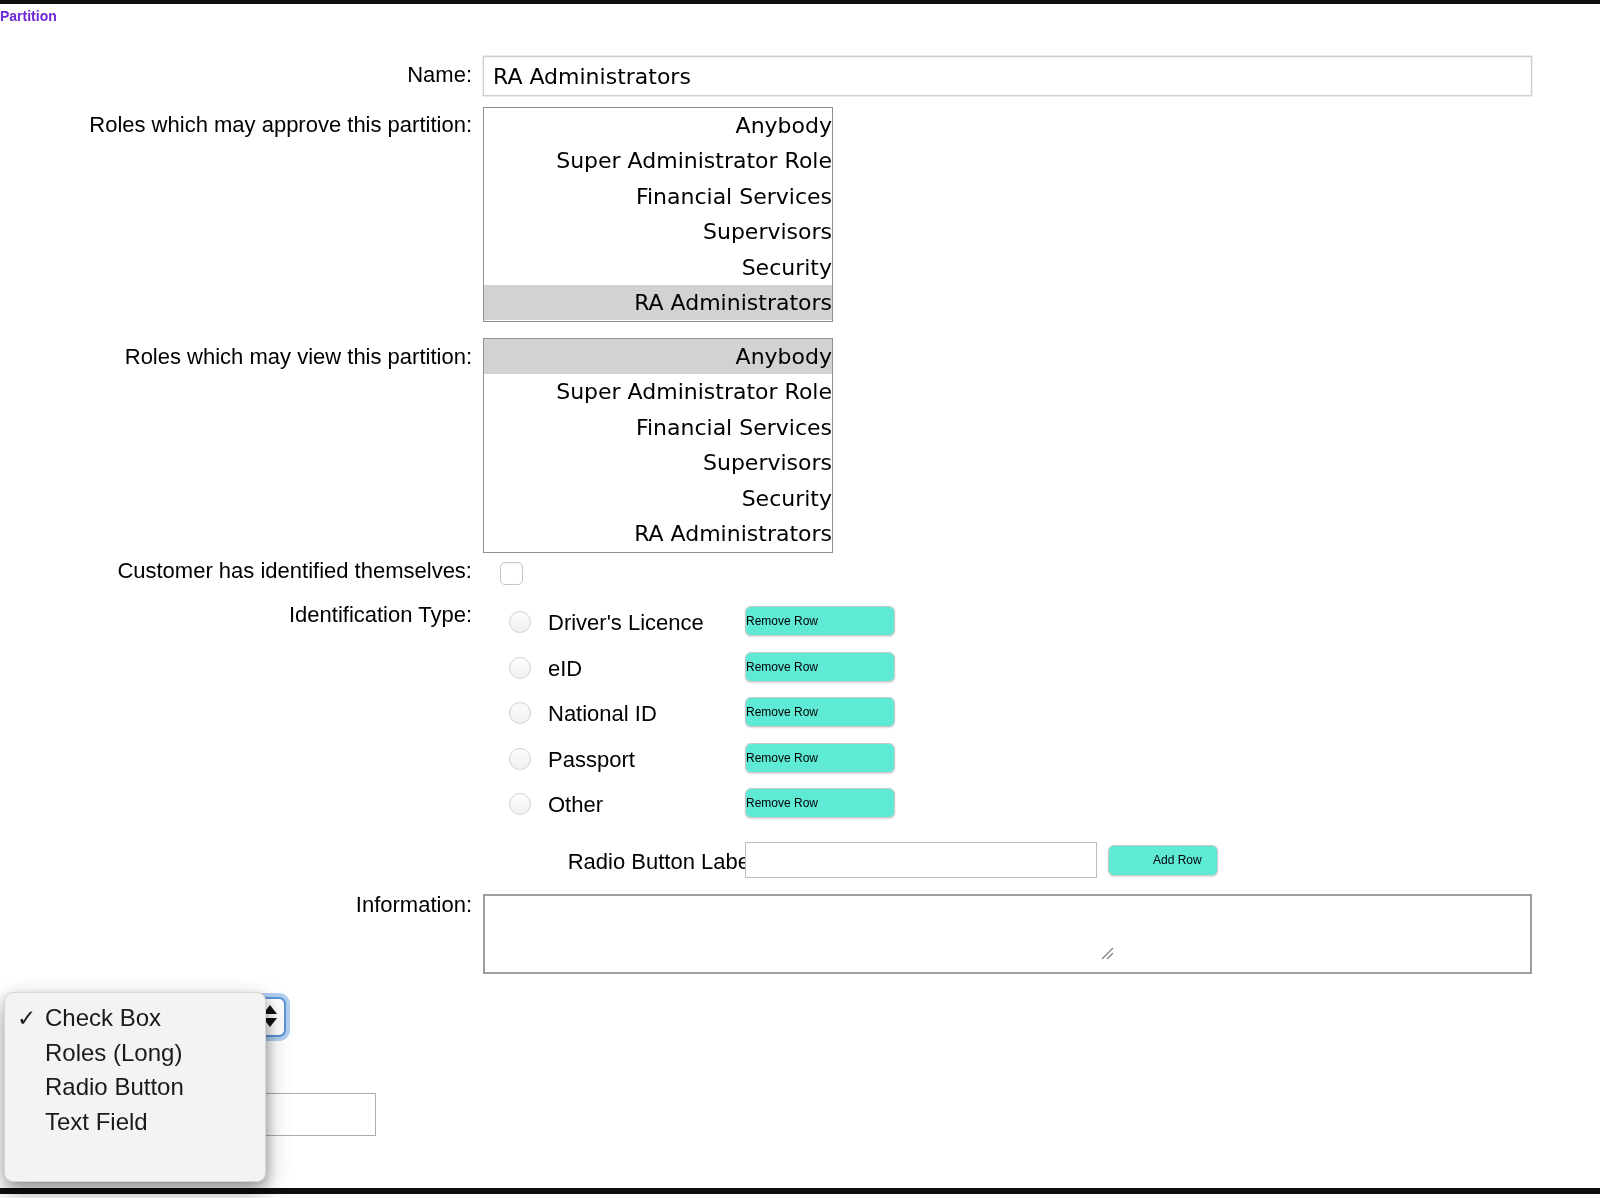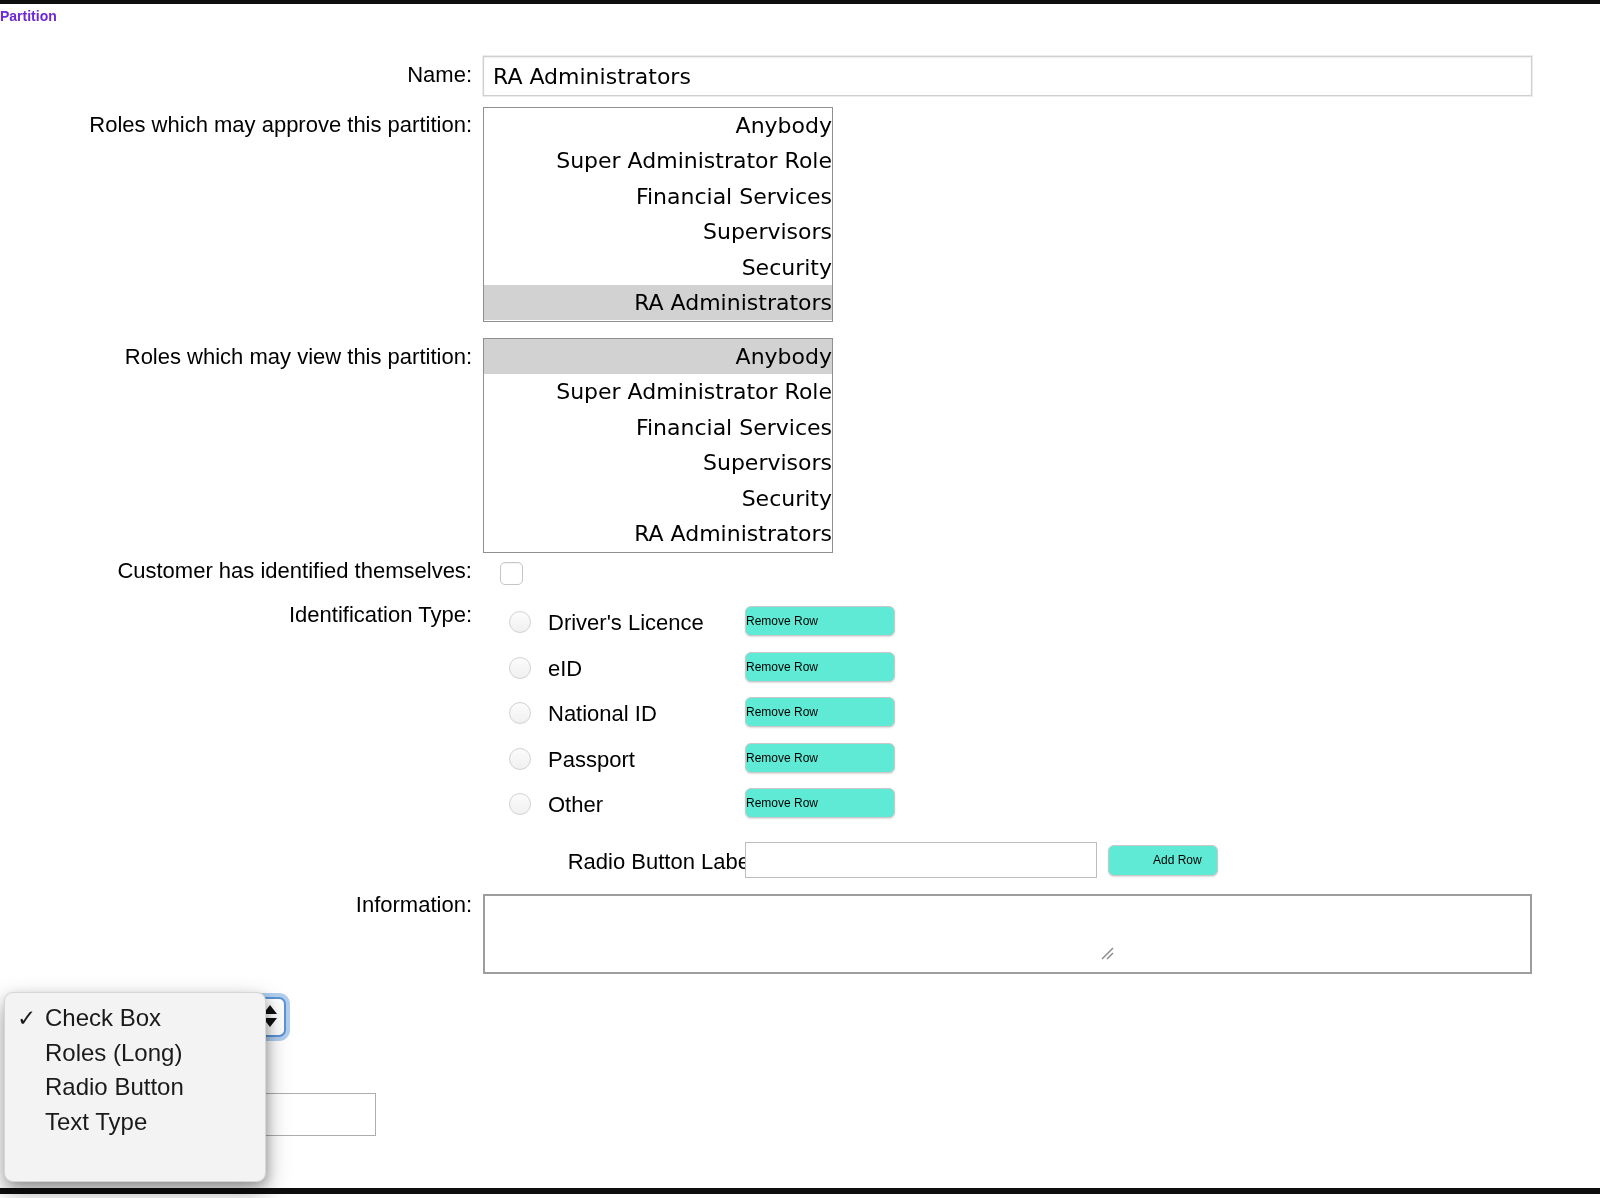--- a/index.html
+++ b/index.html
@@ -150,15 +150,15 @@
     <span class="check">✓</span>
     <span>Check Box</span>
   </div>
   <div class="mitem">
     <span>Roles (Long)</span>
   </div>
   <div class="mitem">
     <span>Radio Button</span>
   </div>
   <div class="mitem">
-    <span>Text Type</span>
+    <span>Text Field</span>
   </div>
 </div>
 
 </body></html>

